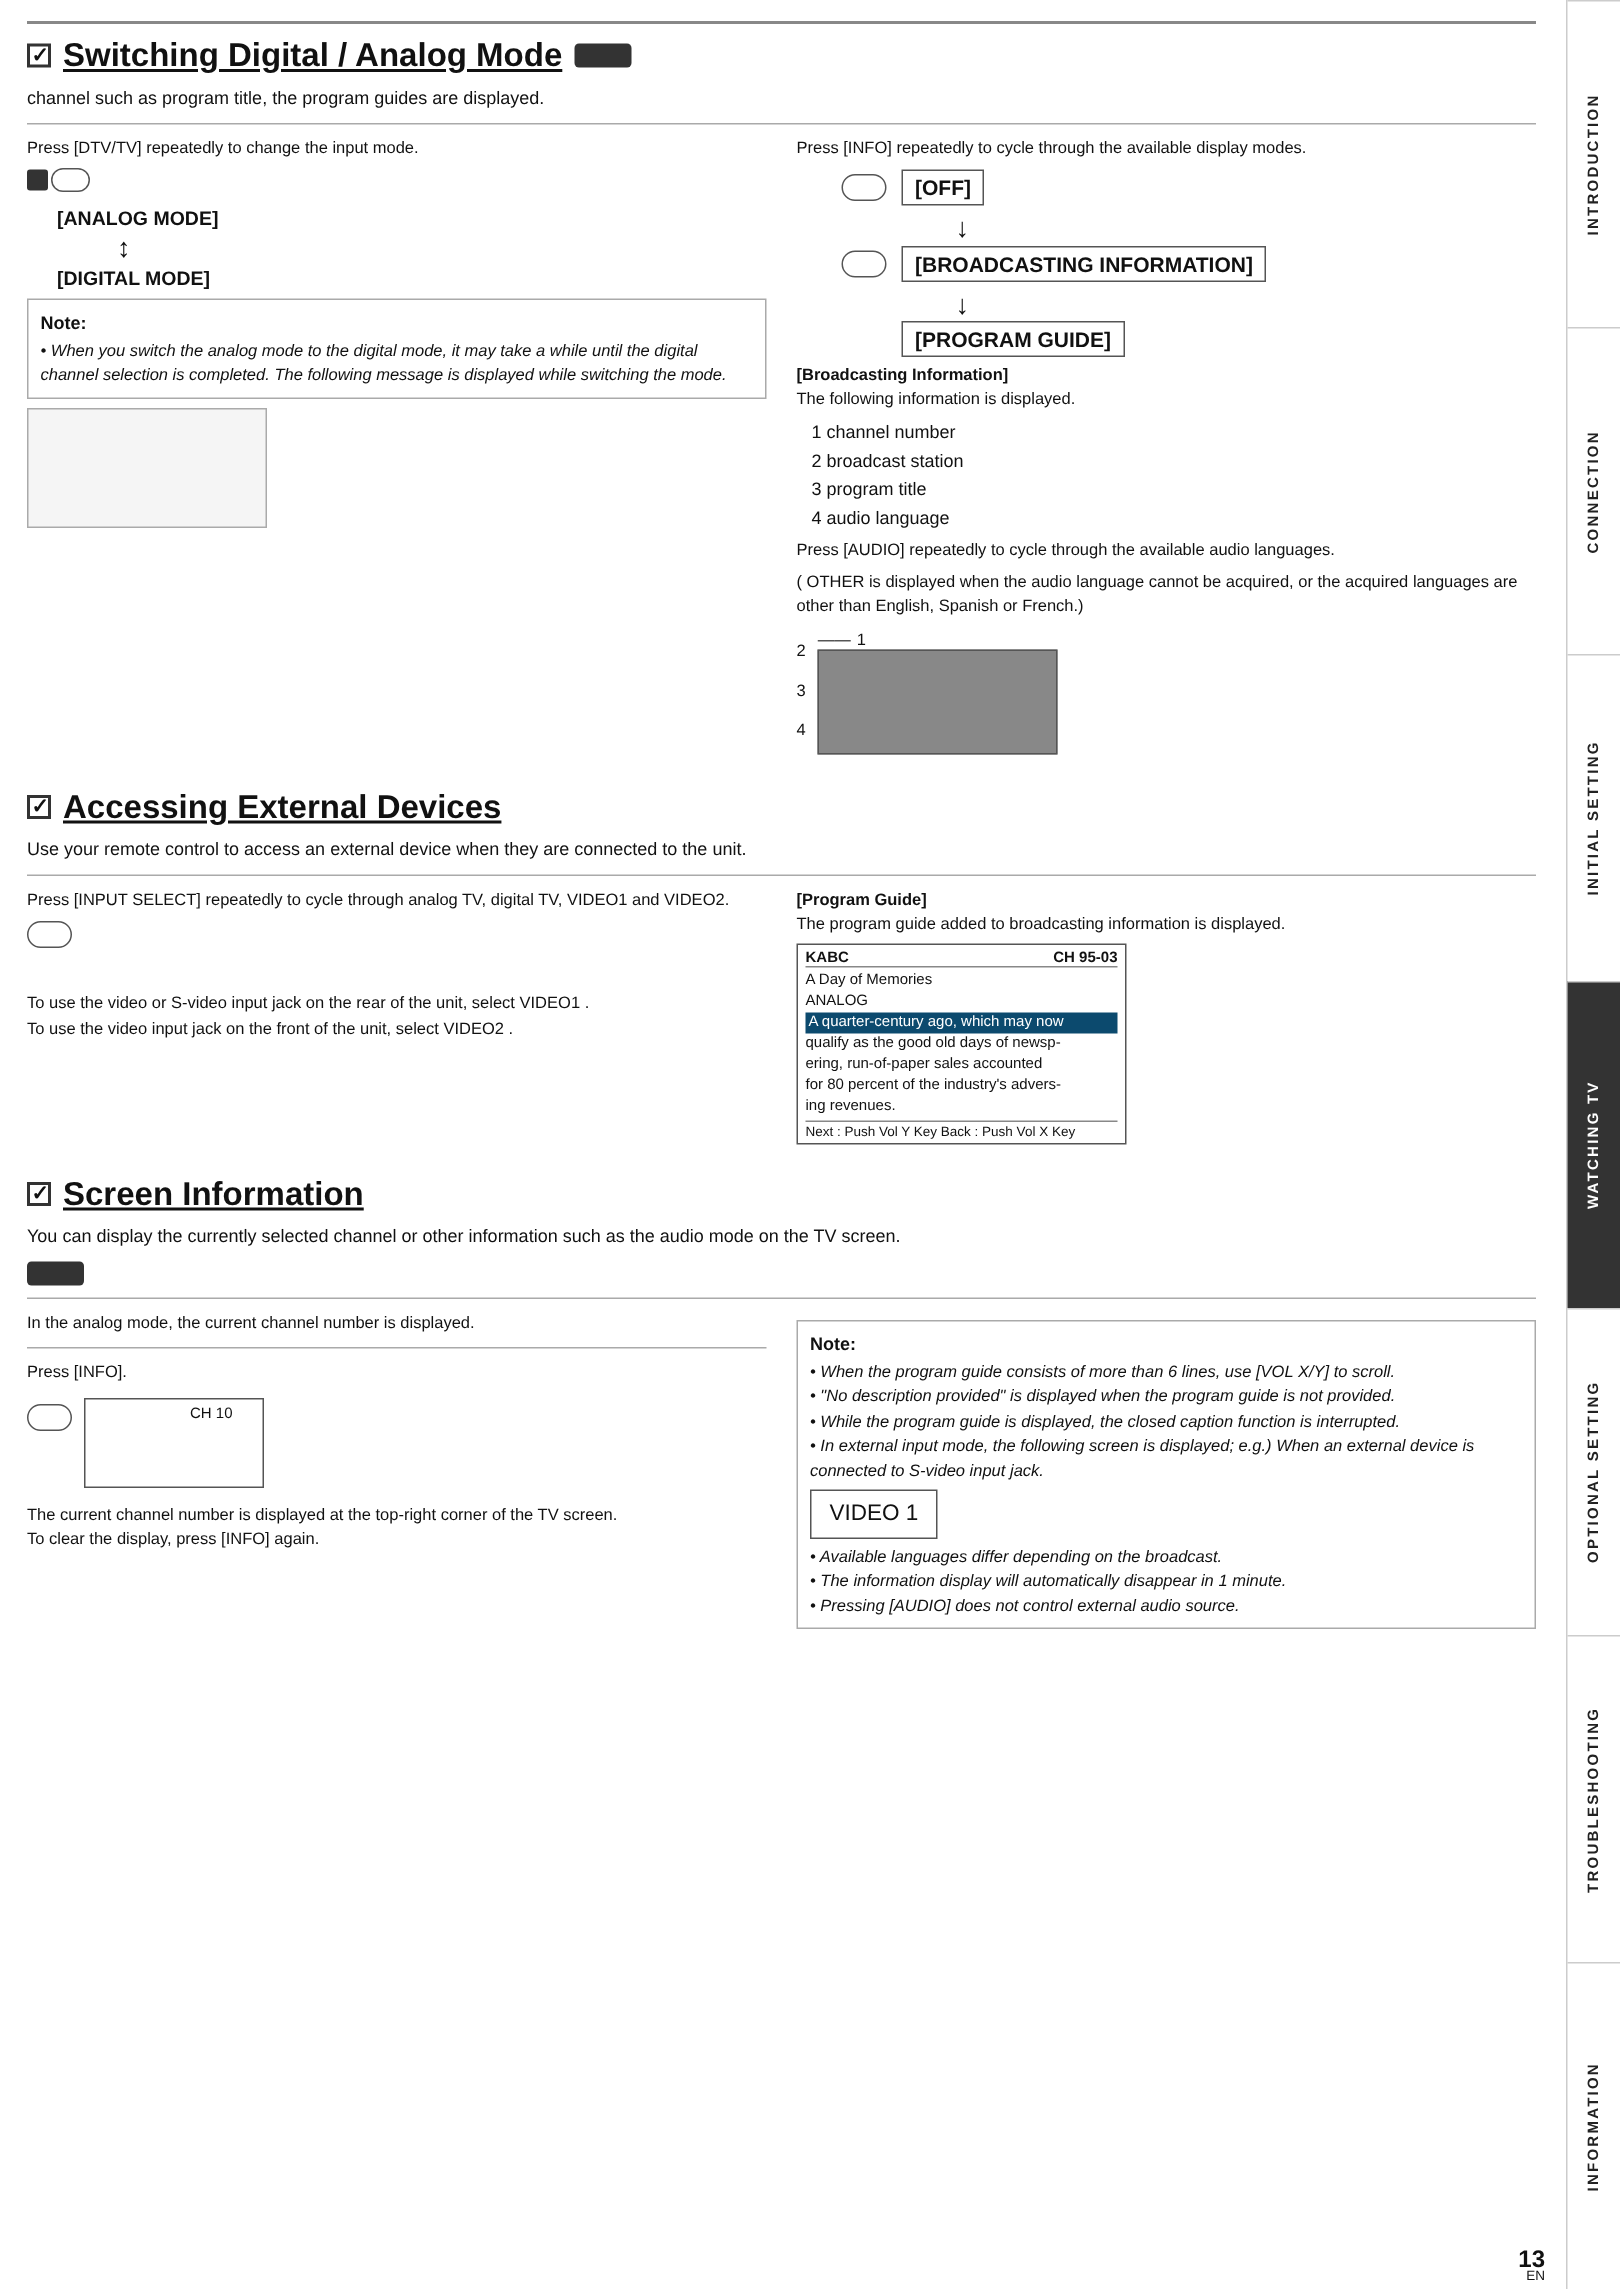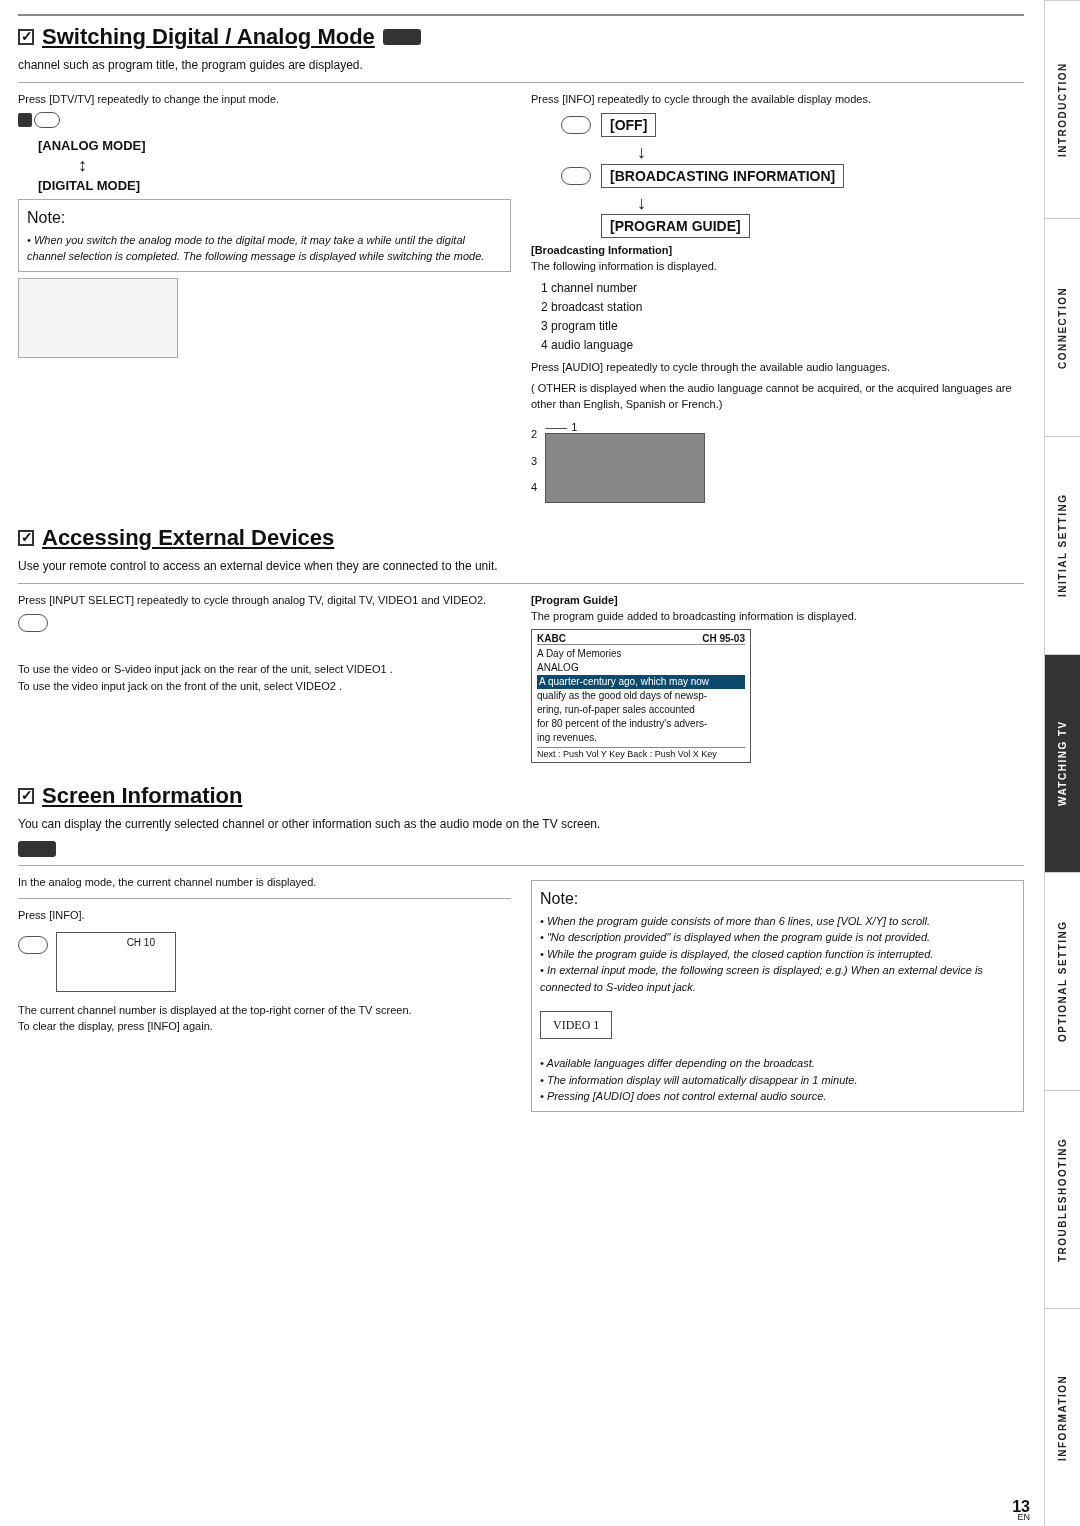--- a/index.html
+++ b/index.html
@@ -165,23 +165,23 @@
     
     .note-box {
       border: 1px solid #aaa;
       padding: 6px 8px;
       margin: 6px 0;
       font-size: 11px;
       font-style: italic;
       line-height: 1.5;
     }
     .note-title {
-      font-weight: normal;
+      font-weight: bold;
       font-style: normal;
-      font-size: 16px;
+      font-size: 12px;
       margin-bottom: 2px;
     }
 
     
     .screen-box {
       border: 1.5px solid #aaa;
       background: #f5f5f5;
       margin: 6px 0;
     }
 
@@ -236,23 +236,22 @@
       border-top: 1px solid #888;
       margin-top: 2px;
       padding-top: 1px;
     }
 
     
     .video-box {
       border: 1.5px solid #555;
       padding: 4px 12px;
       display: inline-block;
-      font-size: 12px;
-      margin: 16px 0;
-      font-family: Liberation Serif, serif;
+      font-size: 15px;
+      margin: 4px 0;
     }
 
     
     .ch-display {
       border: 1.5px solid #555;
       padding: 4px 20px 20px 8px;
       display: inline-block;
       font-size: 10px;
       margin: 4px 0;
       min-width: 120px;

